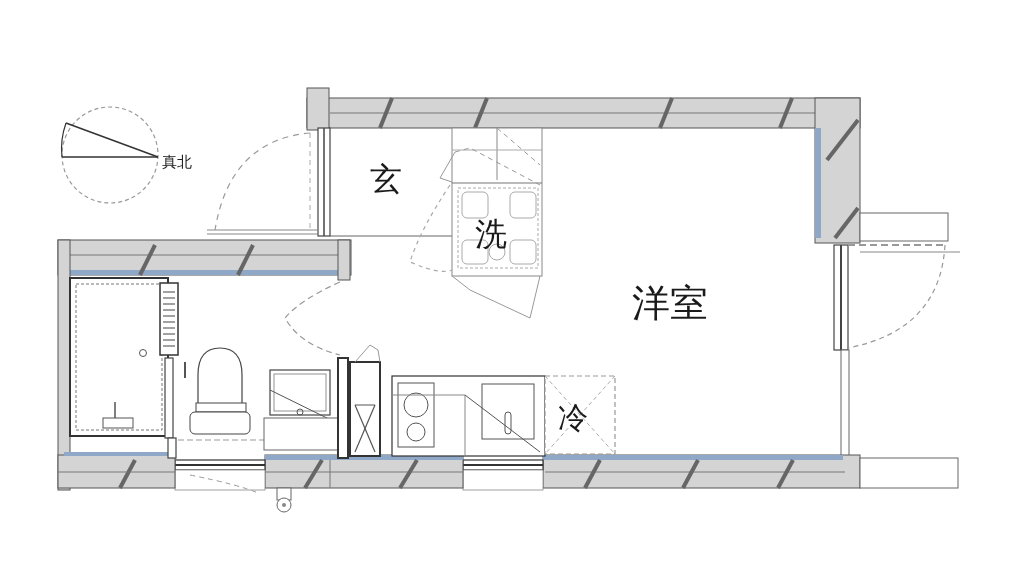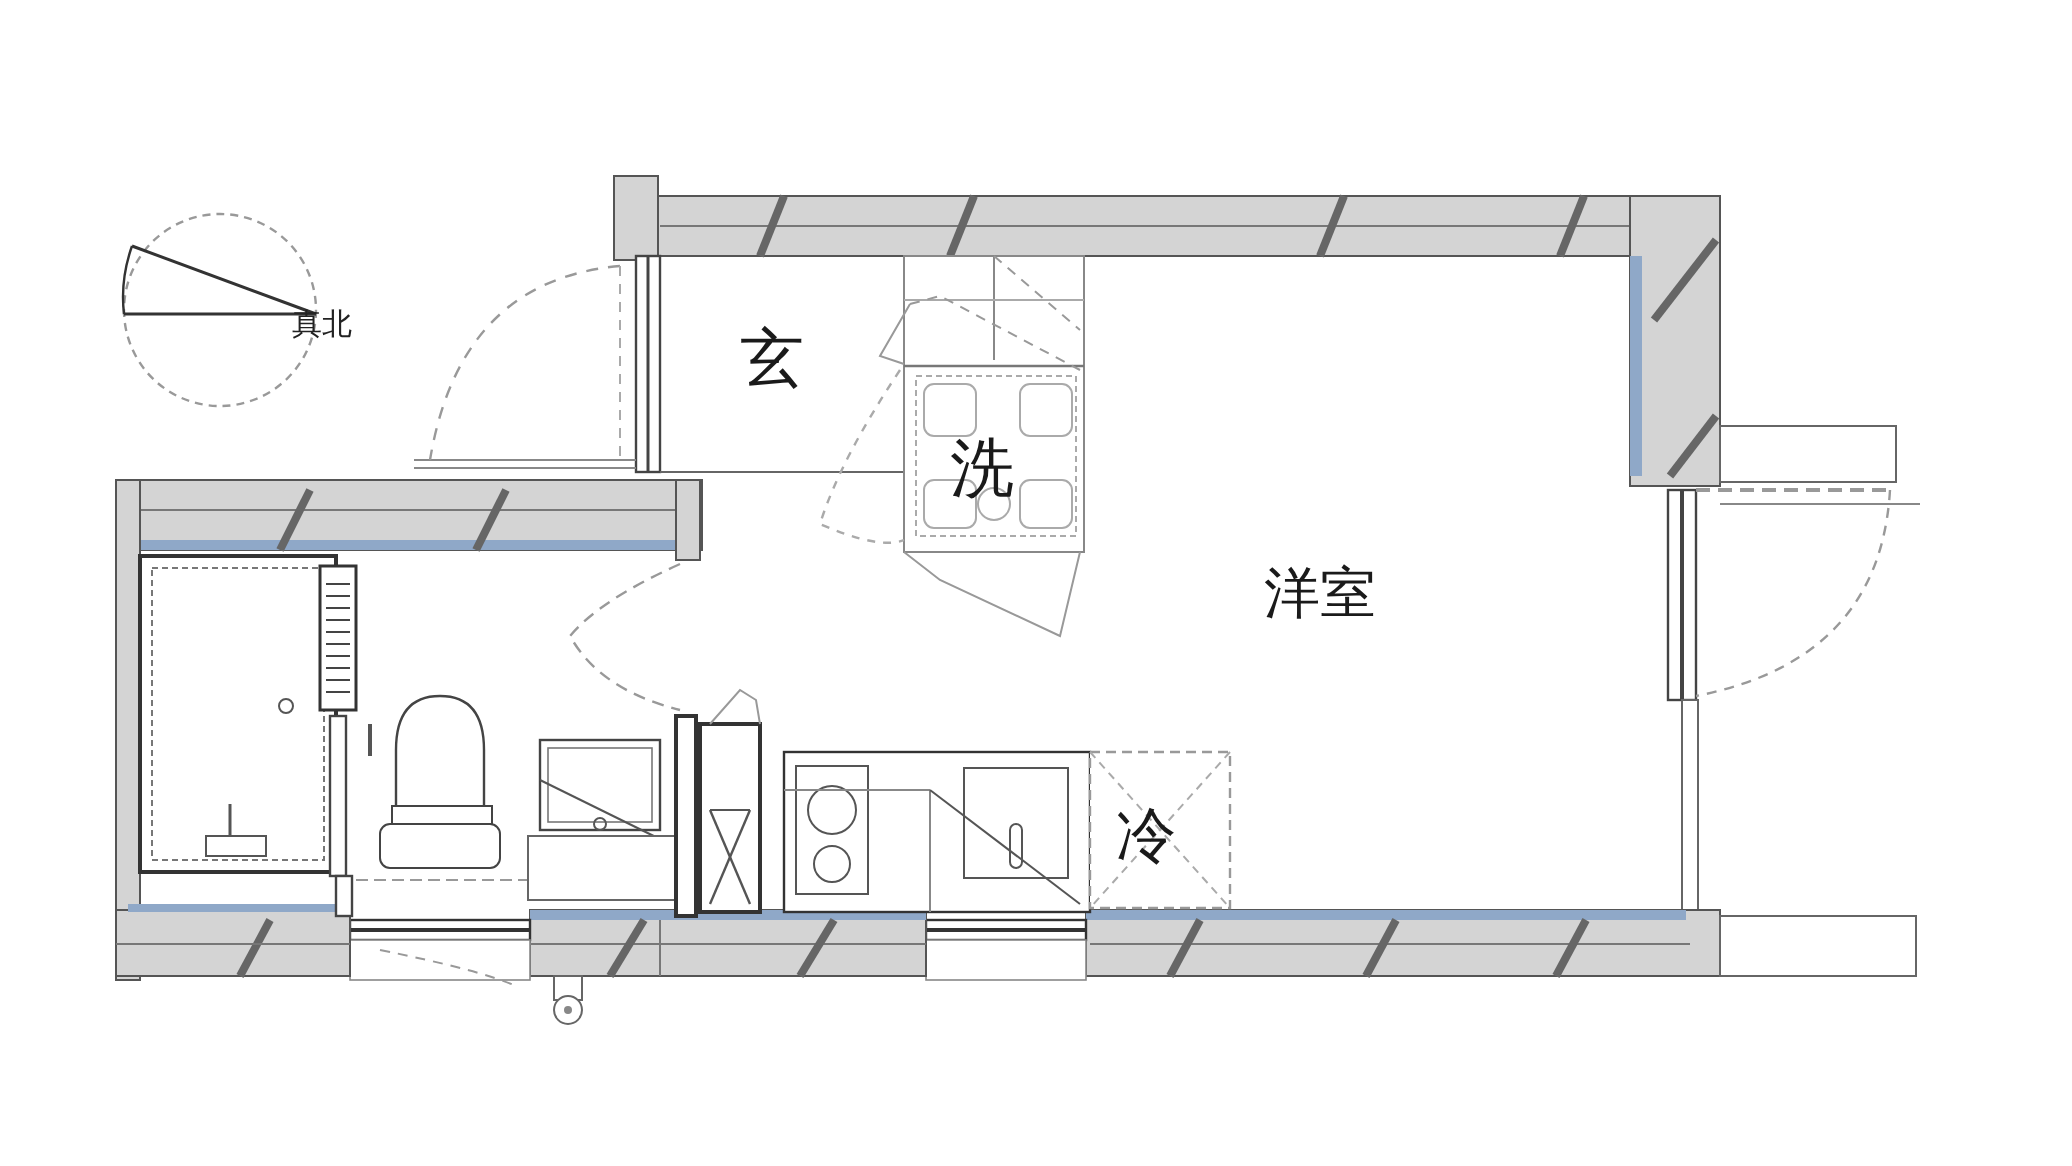--- a/index.html
+++ b/index.html
@@ -206,17 +206,17 @@
     <rect x="505" y="412" width="6" height="22" rx="3" fill="none" stroke="#555" stroke-width="1"></rect>
     <line x1="465" y1="395" x2="540" y2="452" stroke="#555" stroke-width="1"></line>
   </g>
   <g>
     <rect x="545" y="376" width="70" height="78" fill="#fff" stroke="#999" stroke-width="1.2" stroke-dasharray="5,3"></rect>
     <line x1="545" y1="376" x2="615" y2="454" stroke="#aaa" stroke-width="1" stroke-dasharray="4,3"></line>
     <line x1="615" y1="376" x2="545" y2="454" stroke="#aaa" stroke-width="1" stroke-dasharray="4,3"></line>
   </g>
 </svg>
 
-<div class="compass-label" style="left:146px; top:153px;">真北</div>
+<div class="compass-label" style="left:162px; top:153px;">真北</div>
 <div class="room-label" style="left:370px; top:158px; font-size:32px;">玄</div>
 <div class="room-label" style="left:475px; top:213px; font-size:32px;">洗</div>
-<div class="room-label" style="left:632px; top:278px; font-size:28px;">洋室</div>
+<div class="room-label" style="left:632px; top:278px; font-size:38px;">洋室</div>
 <div class="room-label" style="left:558px; top:398px; font-size:30px;">冷</div>
 
 </body></html>

